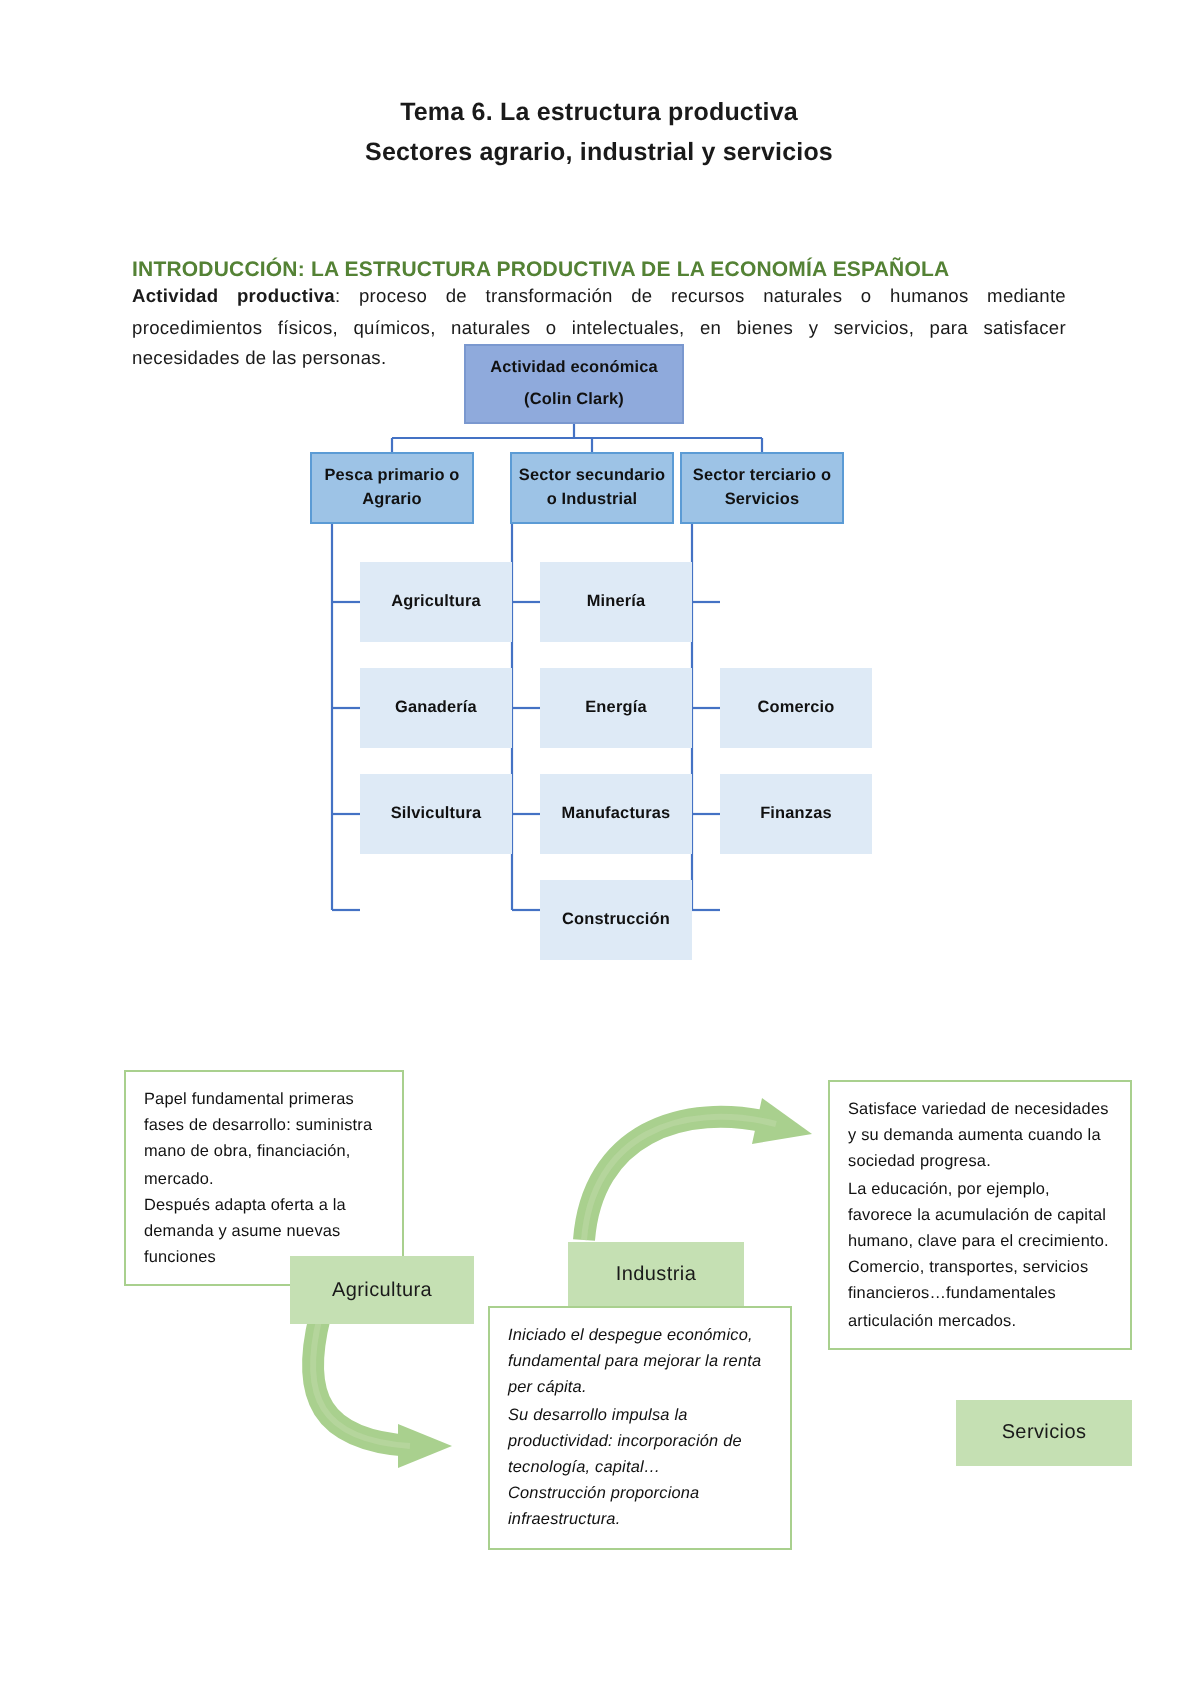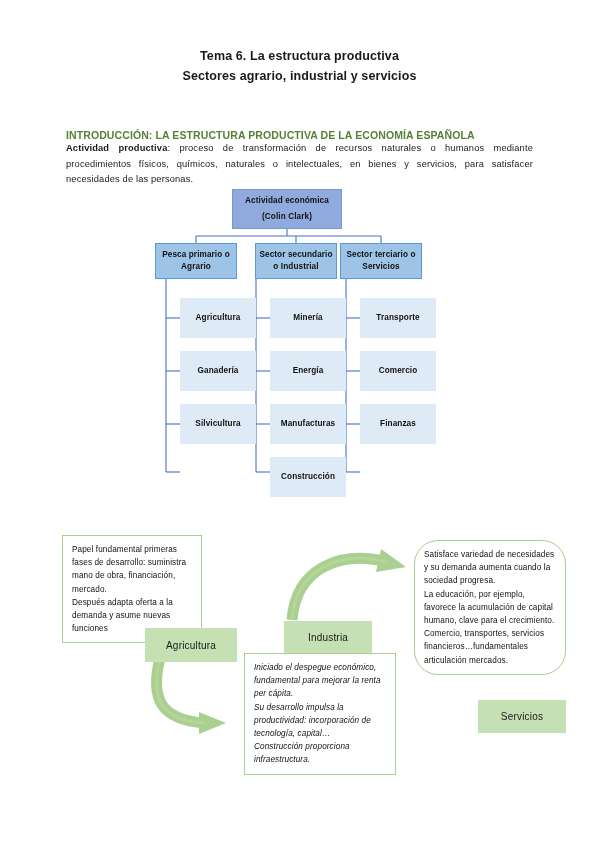--- a/index.html
+++ b/index.html
@@ -51,21 +51,21 @@
     line-height: 15.5px;
     text-align: justify;
     letter-spacing: 0.15px;
   }
   #intro-paragraph b { font-weight: bold; }
 
   
   #org-chart {
     position: absolute;
     left: 0px;
-    top: 183px;
+    top: 166px;
     width: 584px;
     height: 320px;
   }
   #org-chart svg {
     position: absolute;
     left: 0; top: 0;
     width: 599px;
     height: 320px;
   }
   .node {
@@ -223,21 +223,20 @@
 
   <div class="node node-leaf col-a row-1">Agricultura</div>
   <div class="node node-leaf col-a row-2">Ganadería</div>
   <div class="node node-leaf col-a row-3">Silvicultura</div>
 
   <div class="node node-leaf col-b row-1">Minería</div>
   <div class="node node-leaf col-b row-2">Energía</div>
   <div class="node node-leaf col-b row-3">Manufacturas</div>
   <div class="node node-leaf col-b row-4">Construcción</div>
 
-  <div class="node node-leaf col-c row-1">Transporte</div>
   <div class="node node-leaf col-c row-2">Comercio</div>
   <div class="node node-leaf col-c row-3">Finanzas</div>
 </div>
 
 <div id="flow-section">
 
   <svg class="arrows" viewBox="0 0 599 290">
 
     <g>
       <path d="M160,138 C150,178 160,200 205,203" fill="none" stroke="#A9D08E" stroke-width="11" stroke-linecap="butt"></path>
@@ -254,17 +253,17 @@
 
   <div class="textbox" id="tb-agricultura" style="white-space: pre-line;">Papel fundamental primeras fases de desarrollo: suministra mano de obra, financiación, mercado.
 Después adapta oferta a la demanda y asume nuevas funciones</div>
   <div class="greenbox" id="gb-agricultura">Agricultura</div>
 
   <div class="greenbox" id="gb-industria">Industria</div>
   <div class="textbox" id="tb-industria" style="white-space: pre-line; font-style: italic;">Iniciado el despegue económico, fundamental para mejorar la renta per cápita.
 Su desarrollo impulsa la productividad: incorporación de tecnología, capital…
 Construcción proporciona infraestructura.</div>
 
-  <div class="textbox" id="tb-servicios" style="white-space: pre-line; border-radius: 24px;">Satisface variedad de necesidades y su demanda aumenta cuando la sociedad progresa.
+  <div class="textbox" id="tb-servicios" style="white-space: pre-line;">Satisface variedad de necesidades y su demanda aumenta cuando la sociedad progresa.
 La educación, por ejemplo, favorece la acumulación de capital humano, clave para el crecimiento.
 Comercio, transportes, servicios financieros…fundamentales articulación mercados.</div>
   <div class="greenbox" id="gb-servicios">Servicios</div>
 </div>
 
 </body></html>

